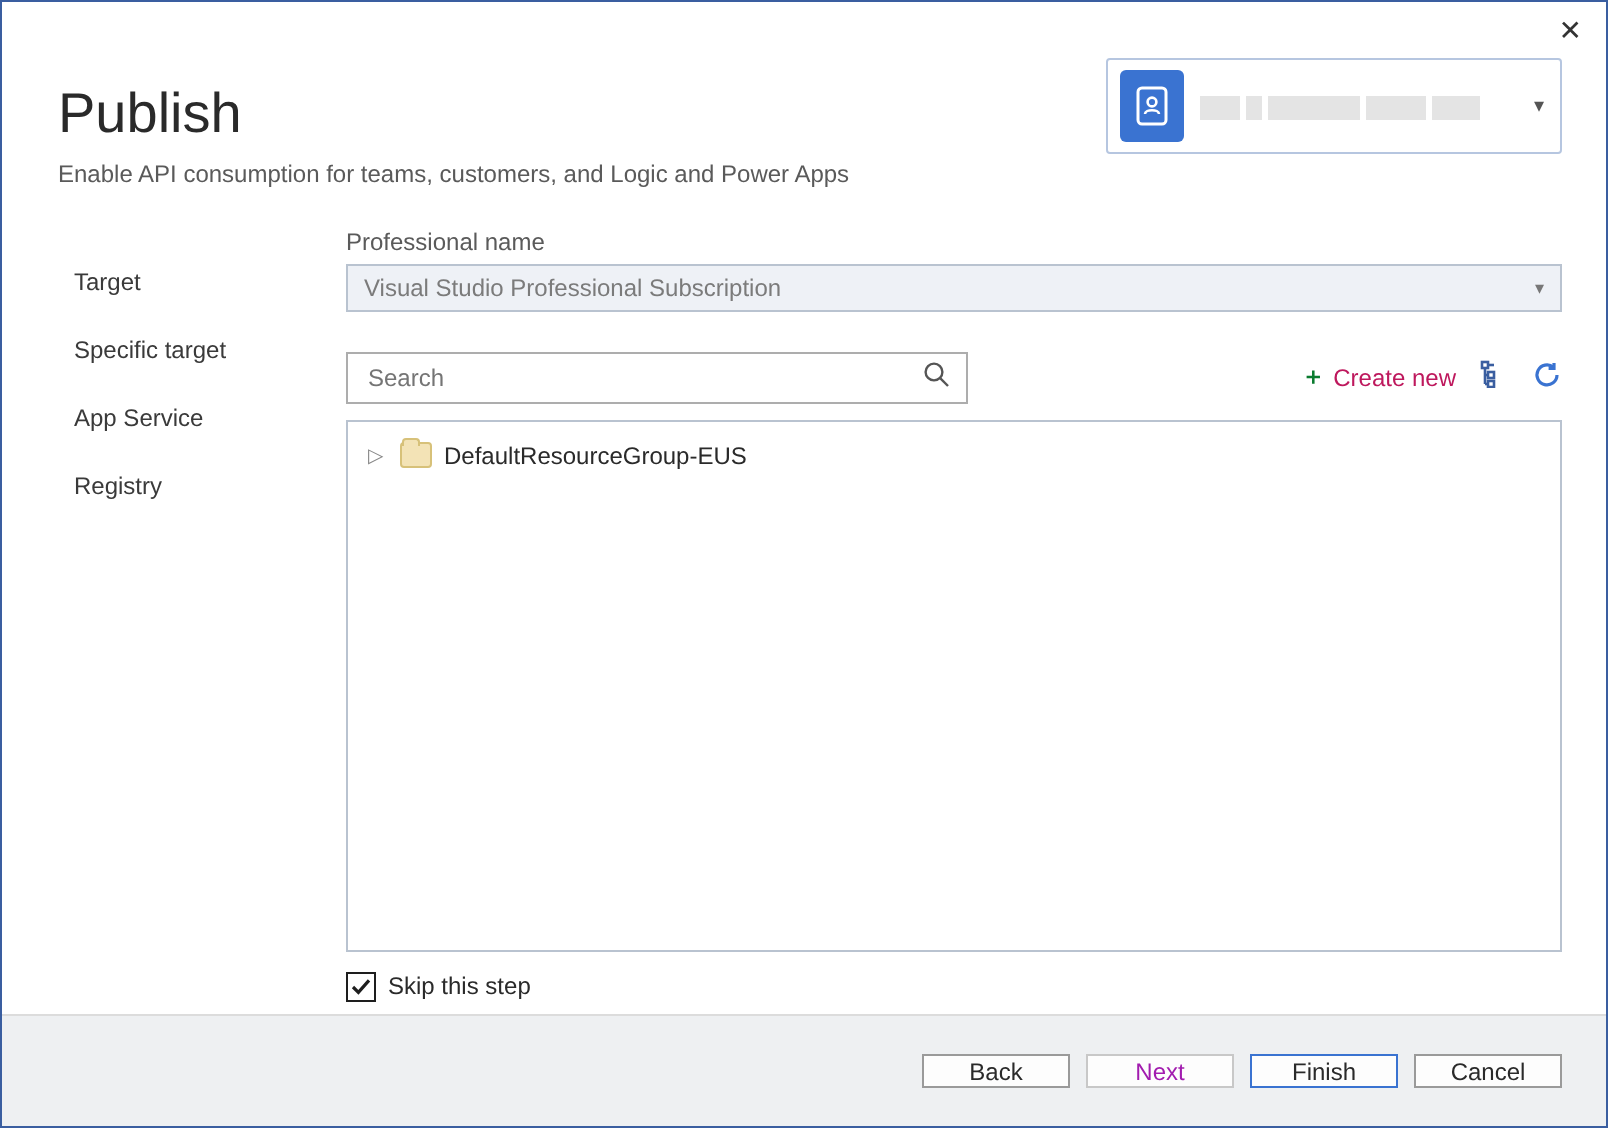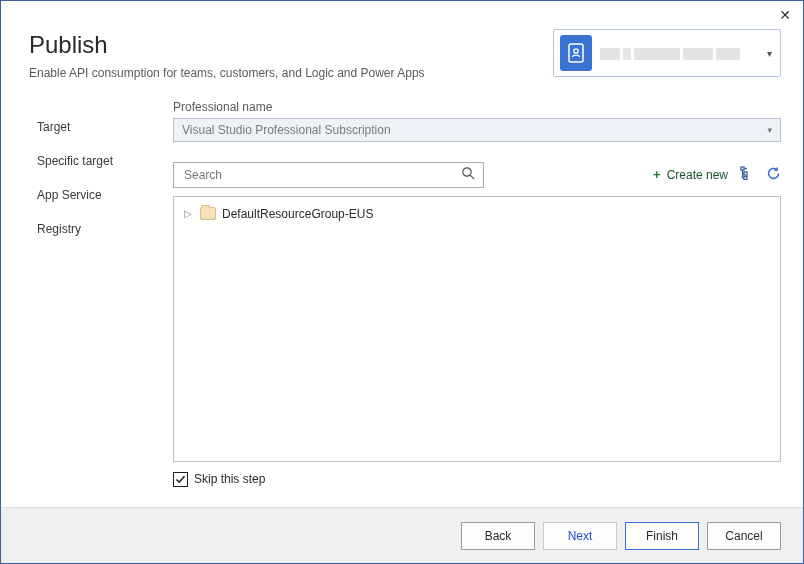--- a/index.html
+++ b/index.html
@@ -21,24 +21,24 @@
     right: 12px;
     font-size: 14px;
     cursor: pointer;
     color: #333;
   }
   .header {
     padding: 28px 28px 0 28px;
     position: relative;
   }
   .title {
-    font-size: 24px;
+    font-size: 28px;
     font-weight: 400;
     color: #2a2a2a;
-    margin: 2px 0 6px 0;
+    margin: 12px 0 6px 0;
   }
   .subtitle {
     font-size: 12px;
     color: #5a5a5a;
     max-width: 420px;
     line-height: 1.4;
   }
   .account-box {
     position: absolute;
     top: 28px;
@@ -166,21 +166,21 @@
     gap: 12px;
   }
   .create-new {
     display: flex;
     align-items: center;
     gap: 4px;
     color: #0a7b2f;
     cursor: pointer;
   }
   .create-new .plus { color: #0a7b2f; font-weight: bold; }
-  .create-new span.label { color: #14532d; }
+  .create-new span.label { color: #be185d; }
   .tool-icon { color: #3a5ea0; cursor: pointer; }
 
   .tree-panel {
     margin-top: 8px;
     border: 1px solid #b9c3d0;
     flex: 1;
     padding: 8px 10px;
     background: #fff;
     overflow: auto;
   }
@@ -242,32 +242,32 @@
     background: #eef0f2;
     border-top: 1px solid #dcdcdc;
     display: flex;
     align-items: center;
     justify-content: flex-end;
     padding: 0 22px;
     gap: 8px;
   }
   .btn {
     width: 74px;
-    height: 28px;
+    height: 17px;
     border: 1px solid #9a9a9a;
     background: #fdfdfd;
     font-size: 12px;
     color: #2a2a2a;
     cursor: pointer;
     display: flex;
     align-items: center;
     justify-content: center;
   }
   .btn.disabled {
-    color: #1d4ed8;
+    color: #a21caf;
     border-color: #c8c8c8;
     cursor: default;
   }
   .btn.primary {
     border: 1px solid #3a73d1;
   }
 </style>
 </head>
 <body>
 

